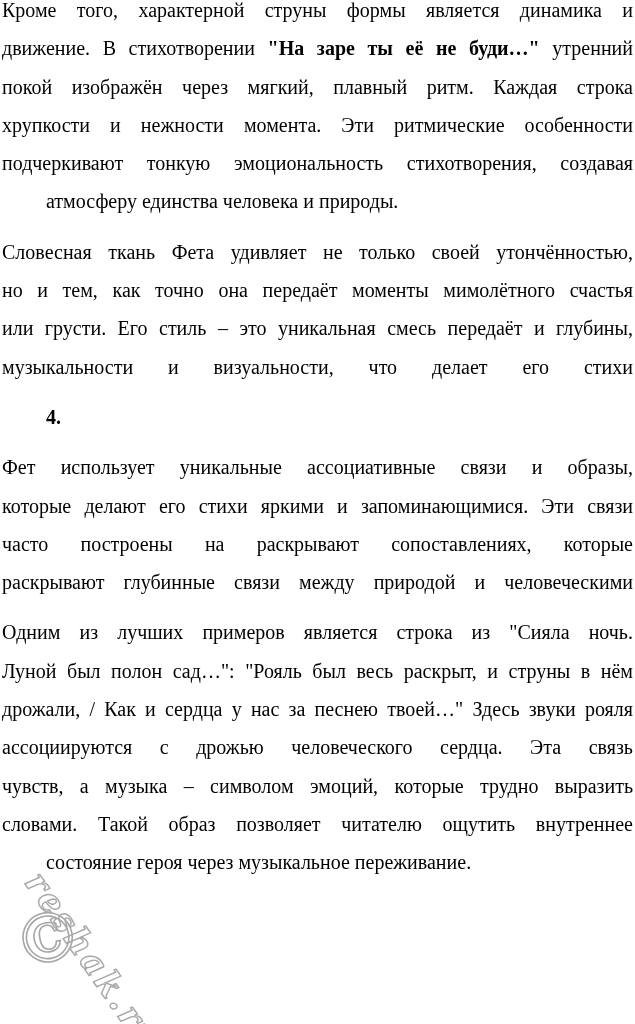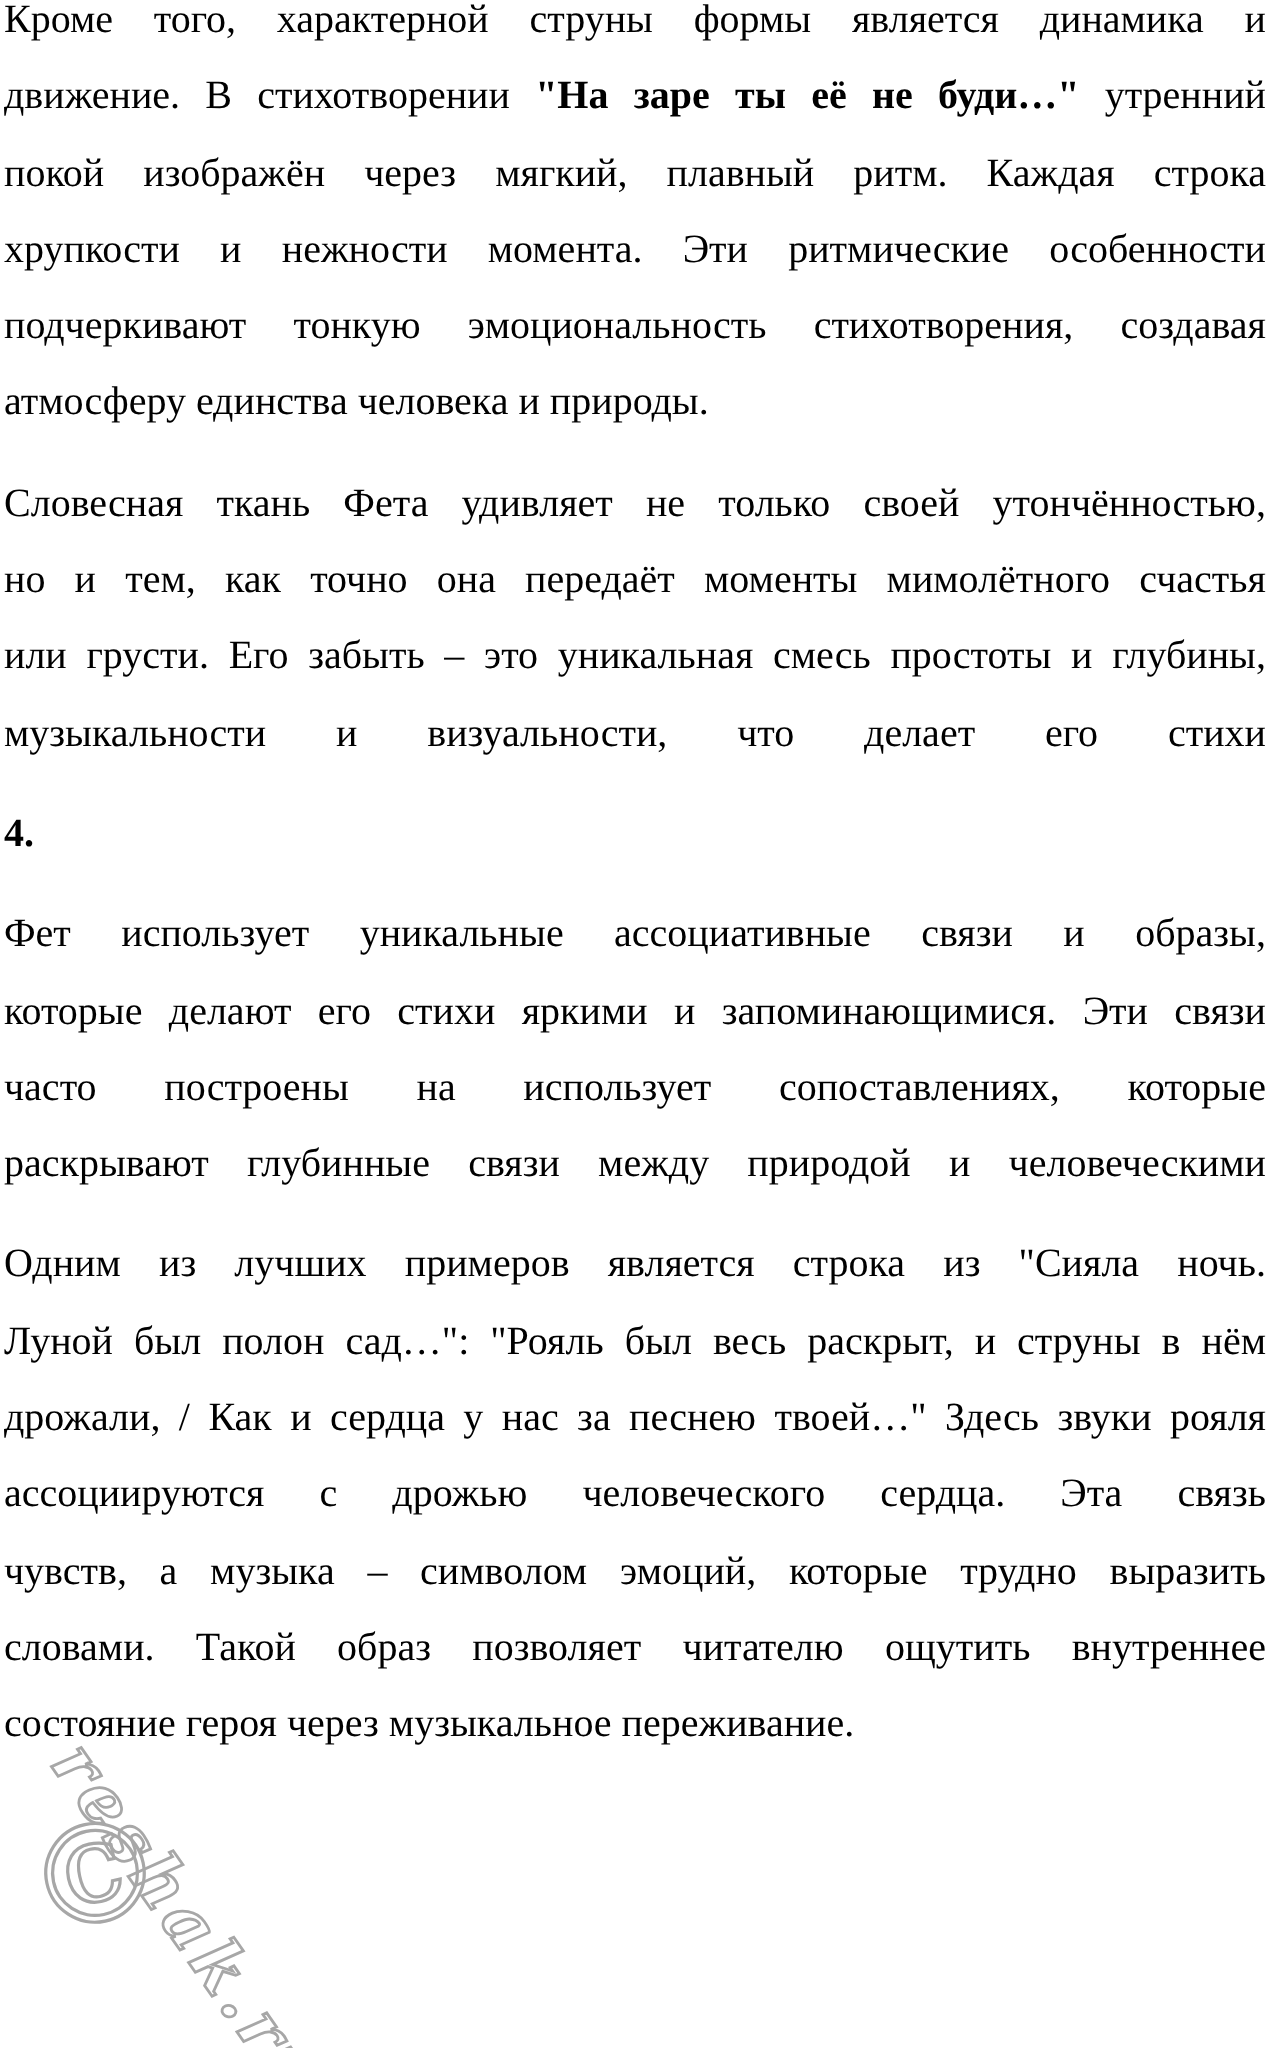--- a/index.html
+++ b/index.html
@@ -28,20 +28,21 @@
   .block {
     margin: 0 0 12px 0;
   }
   .line {
     text-align: justify;
     text-align-last: justify;
     white-space: normal;
   }
   .line.last {
     text-align-last: left;
+    margin-left: 44px;
   }
   .block.heading .line {
     text-align: left;
     text-align-last: left;
   }
   .bold {
     font-weight: bold;
   }
   
   .watermark {
@@ -88,30 +89,30 @@
         <div class="line"><span>Кроме того, характерной струны формы является динамика и</span></div>
         <div class="line"><span>движение. В стихотворении </span><span class="bold">"На заре ты её не буди…"</span><span> утренний</span></div>
         <div class="line"><span>покой изображён через мягкий, плавный ритм. Каждая строка</span></div>
         <div class="line"><span>хрупкости и нежности момента. Эти ритмические особенности</span></div>
         <div class="line"><span>подчеркивают тонкую эмоциональность стихотворения, создавая</span></div>
         <div class="line last"><span>атмосферу единства человека и природы.</span></div>
       </div>
       <div class="block paragraph">
         <div class="line"><span>Словесная ткань Фета удивляет не только своей утончённостью,</span></div>
         <div class="line"><span>но и тем, как точно она передаёт моменты мимолётного счастья</span></div>
-        <div class="line"><span>или грусти. Его забыть – это уникальная смесь простоты и глубины,</span></div>
+        <div class="line"><span>или грусти. Его стиль – это уникальная смесь передаёт и глубины,</span></div>
         <div class="line"><span>музыкальности и визуальности, что делает его стихи</span></div>
       </div>
       <div class="block heading">
         <div class="line last"><span class="bold">4.</span></div>
       </div>
       <div class="block paragraph">
         <div class="line"><span>Фет использует уникальные ассоциативные связи и образы,</span></div>
         <div class="line"><span>которые делают его стихи яркими и запоминающимися. Эти связи</span></div>
-        <div class="line"><span>часто построены на использует сопоставлениях, которые</span></div>
+        <div class="line"><span>часто построены на раскрывают сопоставлениях, которые</span></div>
         <div class="line"><span>раскрывают глубинные связи между природой и человеческими</span></div>
       </div>
       <div class="block paragraph">
         <div class="line"><span>Одним из лучших примеров является строка из "Сияла ночь.</span></div>
         <div class="line"><span>Луной был полон сад…": "Рояль был весь раскрыт, и струны в нём</span></div>
         <div class="line"><span>дрожали, / Как и сердца у нас за песнею твоей…" Здесь звуки рояля</span></div>
         <div class="line"><span>ассоциируются с дрожью человеческого сердца. Эта связь</span></div>
         <div class="line"><span>чувств, а музыка – символом эмоций, которые трудно выразить</span></div>
         <div class="line"><span>словами. Такой образ позволяет читателю ощутить внутреннее</span></div>
         <div class="line last"><span>состояние героя через музыкальное переживание.</span></div>

